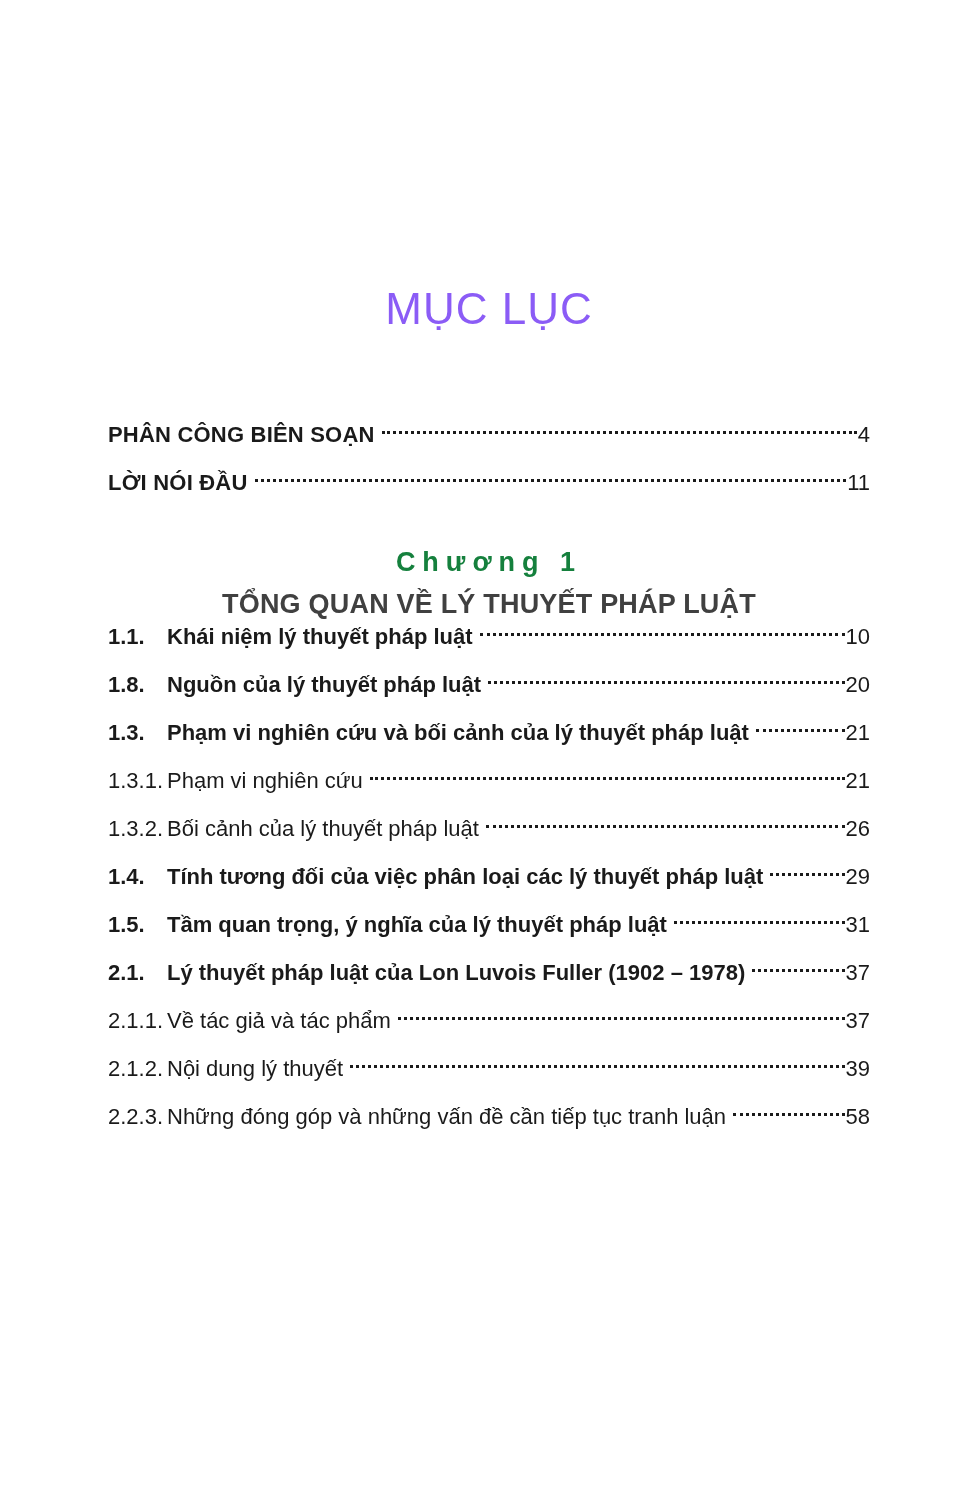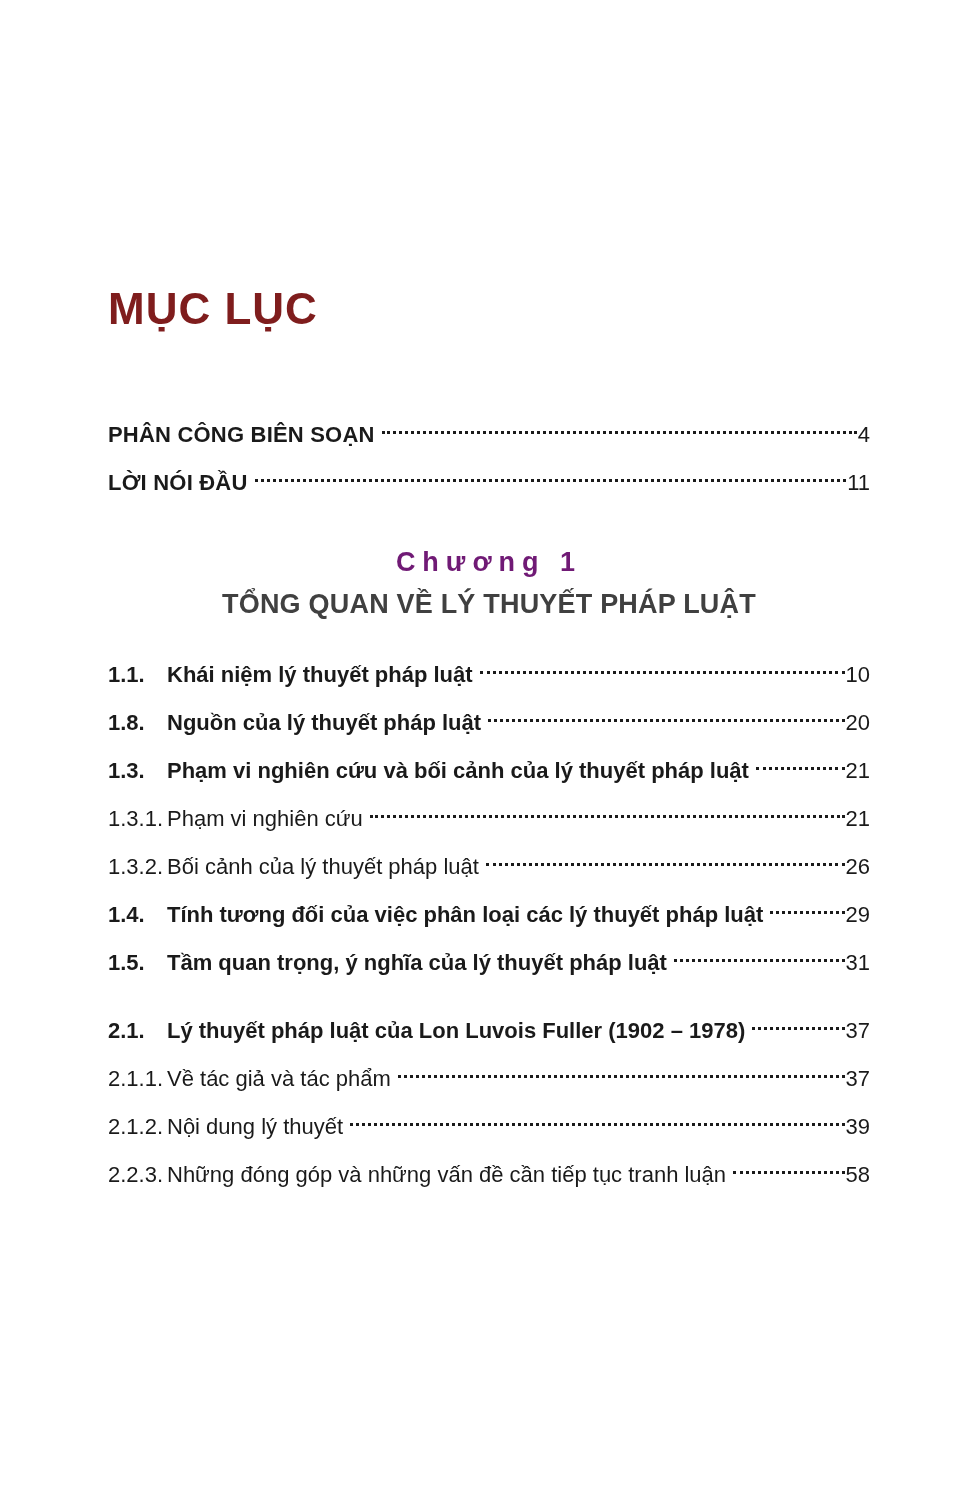--- a/index.html
+++ b/index.html
@@ -15,25 +15,26 @@
     overflow: hidden;
   }
   .page {
     box-sizing: border-box;
     width: 970px;
     height: 1494px;
     padding: 0 100px 0 108px;
   }
   .title {
     margin: 283px 0 0 0;
+    text-align: center;
     font-size: 44px;
-    font-weight: 700;
+    font-weight: 400;
     letter-spacing: 1px;
     line-height: 1.2;
-    color: #7f1d1d;
+    color: #8b5cf6;
   }
   .front {
     margin-top: 84px;
   }
   .row {
     display: flex;
     align-items: center;
     line-height: 30px;
     margin-bottom: 18px;
     font-size: 22px;
@@ -68,32 +69,31 @@
   .chapter-heading {
     text-align: center;
   }
   .ch1 { margin-top: 46px; }
   .ch2 { margin-top: 56px; }
   .kicker {
     font-size: 27px;
     font-weight: 700;
     letter-spacing: 7px;
     line-height: 36px;
-    color: #701a75;
+    color: #15803d;
   }
   .ch-title {
     margin-top: 6px;
     font-size: 27px;
     font-weight: 800;
     line-height: 36px;
     letter-spacing: 0.2px;
     color: #404040;
   }
   .entries {
-    margin-top: 38px;
   }
 </style>
 </head>
 <body>
 
 <div class="page">
 
   <h1 class="title">MỤC LỤC</h1>
 
   <div class="front">

